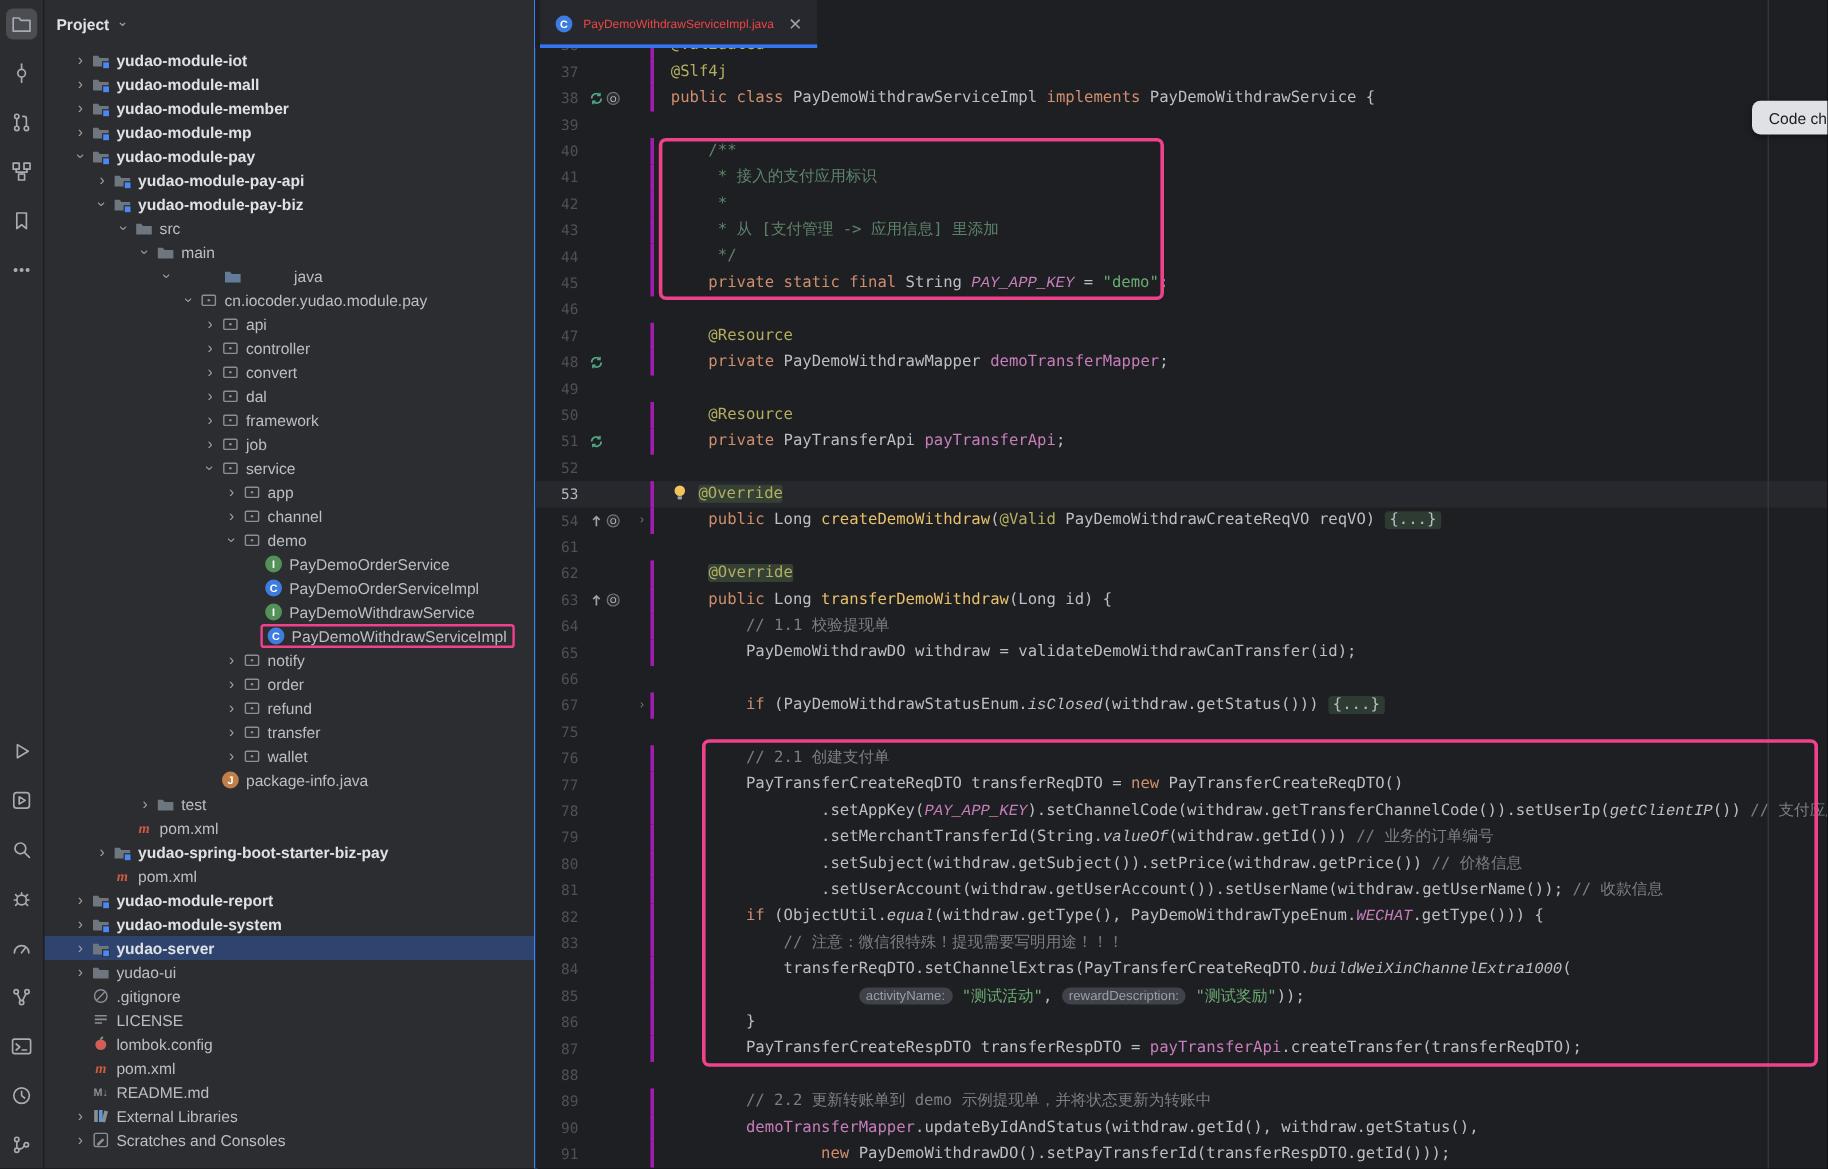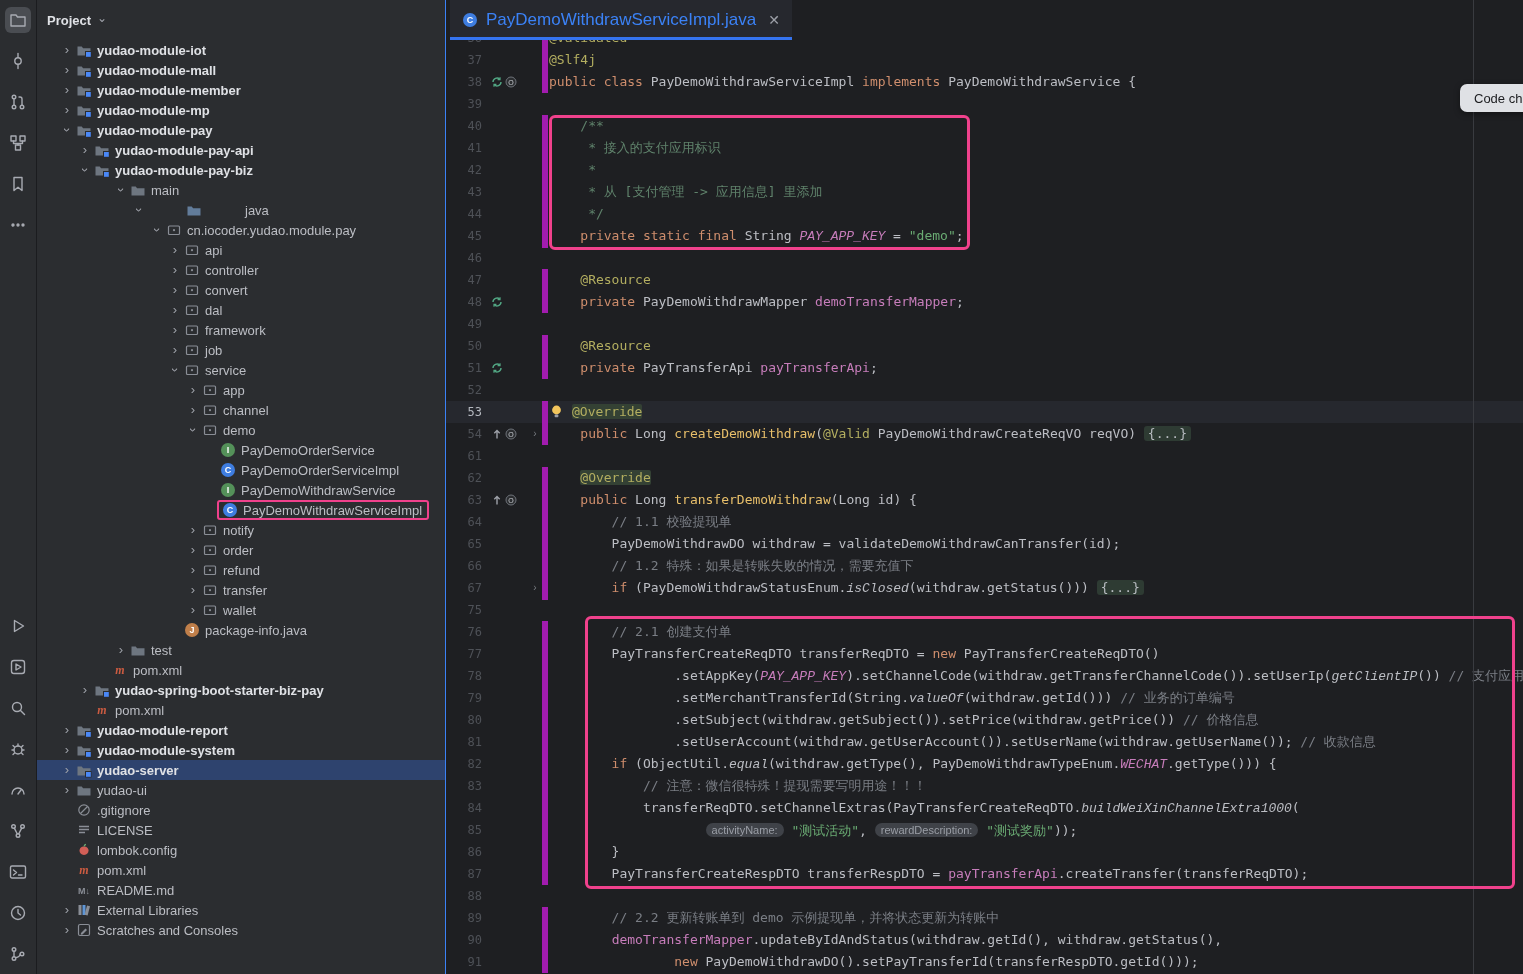--- a/index.html
+++ b/index.html
@@ -30,35 +30,35 @@
   .tlabel{color:#bcbec4;}
   .tlabel.bold{font-weight:700;color:#dfe1e5;}
   .annot-wrap{display:inline-flex;align-items:center;height:20px;border:2px solid var(--pink,#f0418c);
     border-radius:3px;padding:0 5px 0 2px;margin-left:-2px;box-sizing:border-box;}
 
   
   .editor-area{position:absolute;left:446px;top:0;right:0;bottom:0;background:#1e1f22;}
   .tab-bar{height:40px;display:flex;align-items:stretch;background:#1e1f22;}
   .tab{display:flex;align-items:center;gap:8px;padding:0 12px;margin-left:4px;background:#26282e;position:relative;}
   .tab::after{content:'';position:absolute;left:0;right:0;bottom:0;height:3px;background:var(--accent,#3574f0);}
-  .tab-title{font-size:17px;color:#3b82f6;}
+  .tab-title{font-size:10px;color:#ef4444;}
   .tab-close{color:#9da0a8;font-size:14px;margin-left:4px;cursor:pointer;}
   .tab-icon svg{width:16px;height:16px;display:block;}
 
   .code{position:absolute;top:40px;left:0;right:0;bottom:0;overflow:hidden;
     font-family:"DejaVu Sans Mono",monospace;font-size:13px;line-height:22px;}
   .code-inner{margin-top:-13px;}
   .cline{height:22px;display:flex;align-items:center;}
   .cline.cur{background:#26282e;}
   .ln{width:36px;flex:none;text-align:right;color:#4e5157;font-size:12px;padding-right:4px;font-family:"DejaVu Sans Mono",monospace;}
   .cline.cur .ln{color:#b4b8bf;}
   .gic{width:42px;flex:none;display:flex;align-items:center;gap:2px;padding-left:5px;box-sizing:border-box;}
   .gic svg{width:12px;height:12px;display:block;}
   .gfold{width:14px;flex:none;color:#787b80;font-size:10px;text-align:center;font-family:"Liberation Sans",sans-serif;}
-  .ctext{white-space:pre;border-left:6px solid #a21caf;padding-left:1px;}
+  .ctext{white-space:pre;border-left:3px solid #a21caf;padding-left:14px;}
 
   .tk-kw{color:var(--kw,#cf8e6d);}
   .tk-ann{color:var(--ann,#b3ae60);}
   .tk-annhl{color:var(--ann,#b3ae60);background:#344134;border-radius:2px;}
   .tk-str{color:var(--str,#6aab73);}
   .tk-com{color:var(--com,#7a7e85);}
   .tk-doc{color:var(--doc,#5f826b);}
   .tk-fld{color:var(--fld,#c77dbb);}
   .tk-cst{color:var(--cst,#c77dbb);font-style:italic;font-family:Liberation Mono, monospace;}
   .tk-mth{color:var(--mth,#e8bf6a);}
@@ -264,20 +264,29 @@
           <span class="tchev open">›</span>
           <span class="ticon">
             <svg viewBox="0 0 16 16">
               <path d="M1.5 4.5h4.2l1.4 1.8h7.4v7.2h-13z" fill="#6e7680"></path>
               <rect x="9" y="9" width="6.5" height="6.5" fill="#2b2d30"></rect>
               <rect x="10" y="10" width="4.8" height="4.8" fill="#4a88f7"></rect>
             </svg>
           </span>
           <span class="tlabel bold">yudao-module-pay-biz</span>
         </div>
+        <div class="trow" style="padding-left: 58px;">
+          <span class="tchev open">›</span>
+          <span class="ticon">
+            <svg viewBox="0 0 16 16">
+              <path d="M1.5 4.5h4.2l1.4 1.8h7.4v7.2h-13z" fill="#6e7680"></path>
+            </svg>
+          </span>
+          <span class="tlabel">src</span>
+        </div>
         <div class="trow" style="padding-left: 76px;">
           <span class="tchev open">›</span>
           <span class="ticon">
             <svg viewBox="0 0 16 16">
               <path d="M1.5 4.5h4.2l1.4 1.8h7.4v7.2h-13z" fill="#6e7680"></path>
             </svg>
           </span>
           <span class="tlabel">main</span>
         </div>
         <div class="trow" style="padding-left: 94px; gap: 38px;">
@@ -865,21 +874,20 @@
           <div class="cline">
             <span class="ln">65</span>
             <span class="gic"></span>
             <span class="gfold"></span>
             <span class="ctext"><span class="tk-txt">        PayDemoWithdrawDO withdraw = validateDemoWithdrawCanTransfer(id);</span></span>
           </div>
           <div class="cline">
             <span class="ln">66</span>
             <span class="gic"></span>
             <span class="gfold"></span>
-            <span class="ctext"><span class="tk-com">        // 1.2 特殊：如果是转账失败的情况，需要充值下</span></span>
           </div>
           <div class="cline">
             <span class="ln">67</span>
             <span class="gic"></span>
             <span class="gfold">›</span>
             <span class="ctext"><span class="tk-kw">        if </span><span class="tk-txt">(PayDemoWithdrawStatusEnum.</span><span class="tk-itl">isClosed</span><span class="tk-txt">(withdraw.getStatus())) </span><span class="tk-fold">{...}</span></span>
           </div>
           <div class="cline">
             <span class="ln">75</span>
             <span class="gic"></span>

